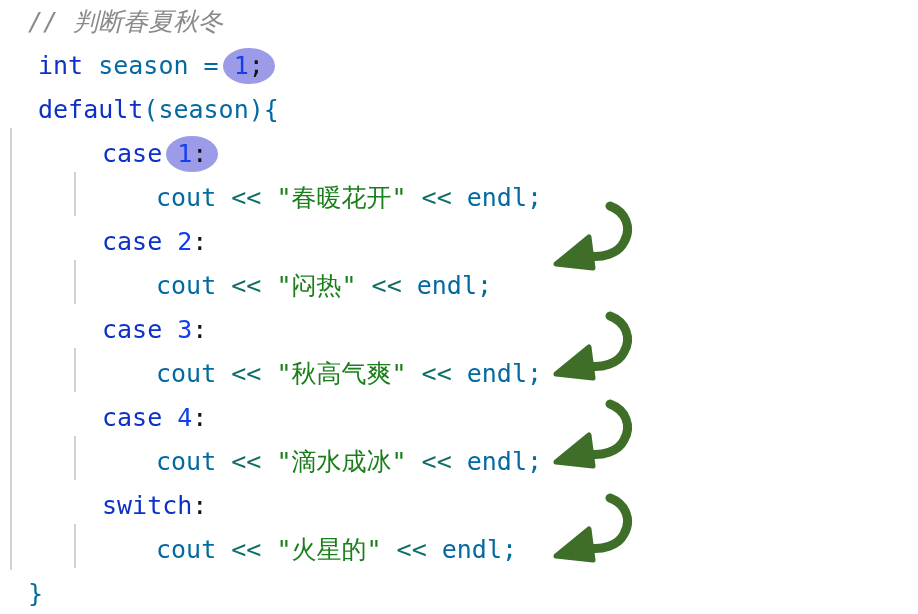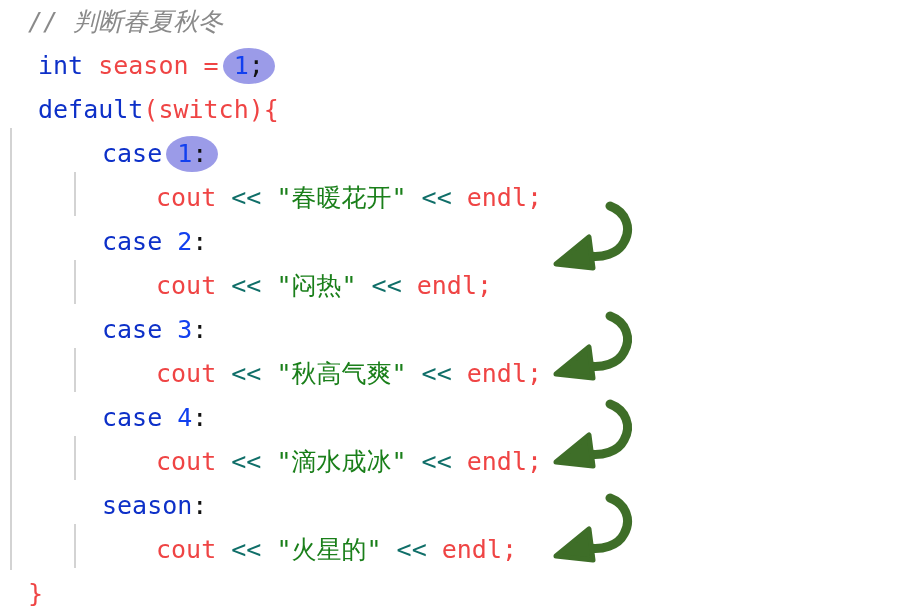--- a/index.html
+++ b/index.html
@@ -41,21 +41,21 @@
   }
 
   
   .ind0 { padding-left: 12px; }
   .ind1 { padding-left: 76px; }
   .ind2 { padding-left: 140px; }
 
   
   .tok-comment  { color: #8a8a8a; font-style: italic; }
   .tok-keyword  { color: #0d30c8; margin-left: 10px; }
-  .tok-plain    { color: #ef4444; }
+  .tok-plain    { color: #0369a1; }
   .tok-string   { color: #1a7f1a; }
   .tok-op       { color: #0f6e68; }
   .tok-number   { color: #1240ef; }
   .tok-punct    { color: #111111; }
 
   
   .pill {
     position: relative;
     display: inline-block;
     white-space: pre;
@@ -98,30 +98,30 @@
       <div class="guide" style="left: 74px; top: 172px; height: 44px; background: rgb(211, 211, 211);"></div>
       <div class="guide" style="left: 74px; top: 260px; height: 44px; background: rgb(211, 211, 211);"></div>
       <div class="guide" style="left: 74px; top: 348px; height: 44px; background: rgb(211, 211, 211);"></div>
       <div class="guide" style="left: 74px; top: 436px; height: 44px; background: rgb(211, 211, 211);"></div>
       <div class="guide" style="left: 74px; top: 524px; height: 44px; background: rgb(211, 211, 211);"></div>
     </div>
 
   <div id="code">
       <div class="line ind0" style="top: 0px;"><span class="code-text tok-comment">// 判断春夏秋冬</span></div>
       <div class="line ind0" style="top: 44px;"><span class="code-text tok-keyword">int</span><span class="code-text tok-plain"> season = </span><span class="pill" style="--pill: #9b9be8;"><span class="code-text tok-number">1</span><span class="code-text tok-punct">;</span></span></div>
-      <div class="line ind0" style="top: 88px;"><span class="code-text tok-keyword">default</span><span class="code-text tok-plain">(switch){</span></div>
+      <div class="line ind0" style="top: 88px;"><span class="code-text tok-keyword">default</span><span class="code-text tok-plain">(season){</span></div>
       <div class="line ind1" style="top: 132px;"><span class="code-text tok-keyword">case </span><span class="pill" style="--pill: #9b9be8;"><span class="code-text tok-number">1</span><span class="code-text tok-punct">:</span></span></div>
       <div class="line ind2" style="top: 176px;"><span class="code-text tok-plain">cout </span><span class="code-text tok-op">&lt;&lt;</span><span class="code-text tok-plain"> </span><span class="code-text tok-string">"春暖花开"</span><span class="code-text tok-plain"> </span><span class="code-text tok-op">&lt;&lt;</span><span class="code-text tok-plain"> endl;</span></div>
       <div class="line ind1" style="top: 220px;"><span class="code-text tok-keyword">case </span><span class="code-text tok-number">2</span><span class="code-text tok-punct">:</span></div>
       <div class="line ind2" style="top: 264px;"><span class="code-text tok-plain">cout </span><span class="code-text tok-op">&lt;&lt;</span><span class="code-text tok-plain"> </span><span class="code-text tok-string">"闷热"</span><span class="code-text tok-plain"> </span><span class="code-text tok-op">&lt;&lt;</span><span class="code-text tok-plain"> endl;</span></div>
       <div class="line ind1" style="top: 308px;"><span class="code-text tok-keyword">case </span><span class="code-text tok-number">3</span><span class="code-text tok-punct">:</span></div>
       <div class="line ind2" style="top: 352px;"><span class="code-text tok-plain">cout </span><span class="code-text tok-op">&lt;&lt;</span><span class="code-text tok-plain"> </span><span class="code-text tok-string">"秋高气爽"</span><span class="code-text tok-plain"> </span><span class="code-text tok-op">&lt;&lt;</span><span class="code-text tok-plain"> endl;</span></div>
       <div class="line ind1" style="top: 396px;"><span class="code-text tok-keyword">case </span><span class="code-text tok-number">4</span><span class="code-text tok-punct">:</span></div>
       <div class="line ind2" style="top: 440px;"><span class="code-text tok-plain">cout </span><span class="code-text tok-op">&lt;&lt;</span><span class="code-text tok-plain"> </span><span class="code-text tok-string">"滴水成冰"</span><span class="code-text tok-plain"> </span><span class="code-text tok-op">&lt;&lt;</span><span class="code-text tok-plain"> endl;</span></div>
-      <div class="line ind1" style="top: 484px;"><span class="code-text tok-keyword">season</span><span class="code-text tok-punct">:</span></div>
+      <div class="line ind1" style="top: 484px;"><span class="code-text tok-keyword">switch</span><span class="code-text tok-punct">:</span></div>
       <div class="line ind2" style="top: 528px;"><span class="code-text tok-plain">cout </span><span class="code-text tok-op">&lt;&lt;</span><span class="code-text tok-plain"> </span><span class="code-text tok-string">"火星的"</span><span class="code-text tok-plain"> </span><span class="code-text tok-op">&lt;&lt;</span><span class="code-text tok-plain"> endl;</span></div>
       <div class="line ind0" style="top: 572px;"><span class="code-text tok-plain">}</span></div>
     </div>
 
   <div id="arrows">
       <div class="arrow" style="left: 548px; top: 198px;"><svg viewBox="0 0 96 96" width="96" height="96">
           <path d="M62 8 C 78 14, 84 30, 76 44 C 70 56, 54 60, 40 58" fill="none" stroke="#3e6e28" stroke-width="9" stroke-linecap="round"></path>
           <path d="M41 39 L 45 70 L 8 66 Z" fill="#3e6e28" stroke="#3e6e28" stroke-width="5" stroke-linejoin="round"></path>
         </svg></div>
       <div class="arrow" style="left: 548px; top: 308px;"><svg viewBox="0 0 96 96" width="96" height="96">

